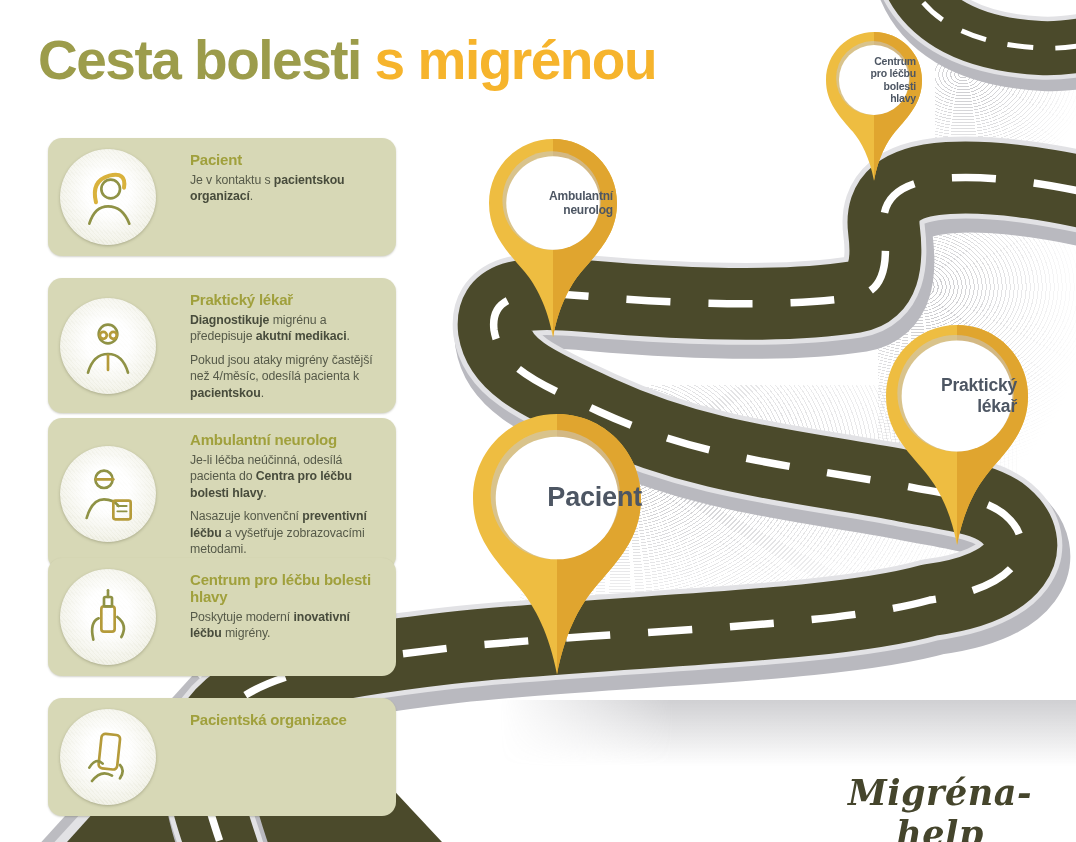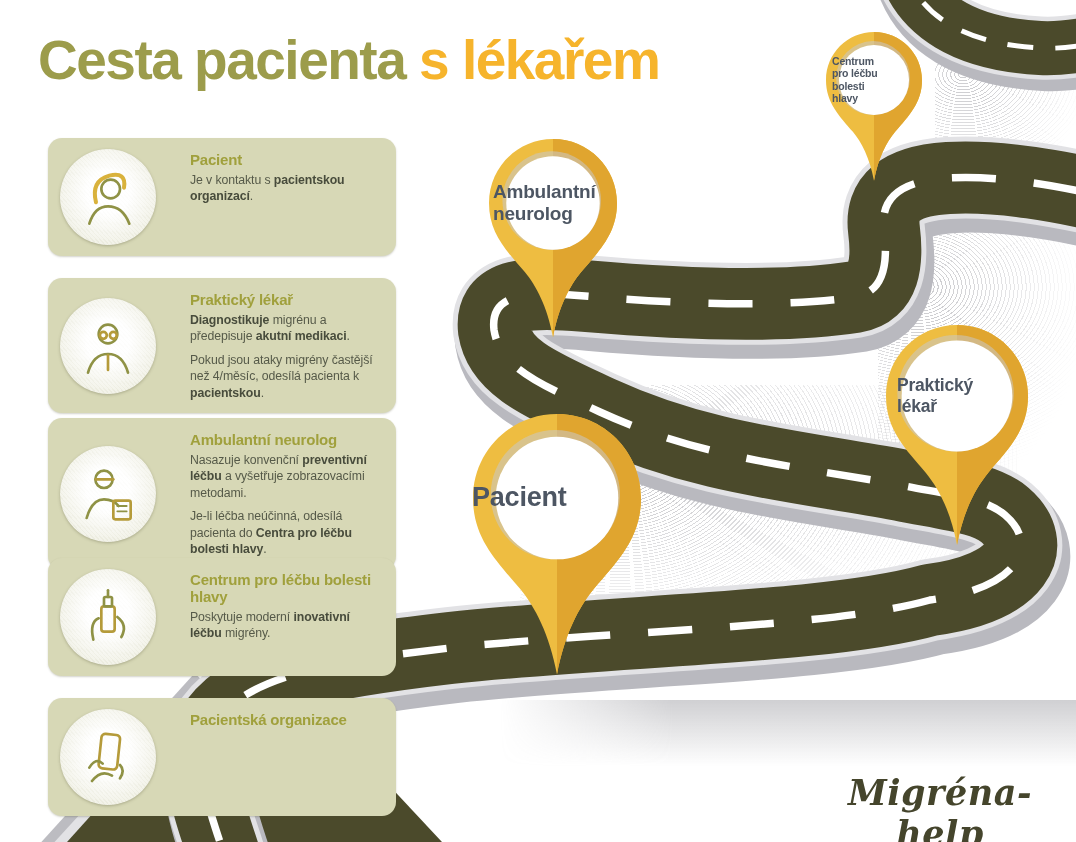--- a/index.html
+++ b/index.html
@@ -33,25 +33,25 @@
   .road-corner .surface{stroke-width:54;}
   .road-corner .dash{stroke-width:5;stroke-dasharray:26 22;}
   .tri{fill:var(--c-road);}
   
   .pin-base{fill:var(--c-pin);}
   .pin-dark{fill:var(--c-pin-dark);}
   .pin-ring{fill:#c9c9c9;opacity:.55;}
   .pin-face{fill:#fff;}
   .pin-label{
     position:absolute;transform:translate(-50%,-50%);
-    text-align:left;font-weight:bold;color:#4d5663;
+    text-align:right;font-weight:bold;color:#4d5663;
     white-space:pre-line;line-height:1.18;letter-spacing:-.2px;
   }
   .pl-centrum   {left:874px;top:80px; font-size:10.5px;width:84px;}
-  .pl-ambulantni{left:553px;top:203px;font-size:19px;width:120px;}
+  .pl-ambulantni{left:553px;top:203px;font-size:12px;width:120px;}
   .pl-prakticky {left:957px;top:396px;font-size:17.5px;width:120px;}
   .pl-pacient   {left:557px;top:498px;font-size:27px;  width:170px;}
   
   #title{
     position:absolute;left:38px;top:28px;font-size:55px;font-weight:bold;
     letter-spacing:-1.5px;white-space:nowrap;
   }
   #title .t-green{color:var(--c-olive);}
   #title .t-yellow{color:var(--c-yellow);}
   
@@ -184,21 +184,21 @@
 pro léčbu
 bolesti
 hlavy</div>
   <div class="pin-label pl-ambulantni">Ambulantní
 neurolog</div>
   <div class="pin-label pl-prakticky">Praktický
 lékař</div>
   <div class="pin-label pl-pacient">Pacient</div>
 
   <div id="title">
-    <span class="t-green">Cesta pacienta </span><span class="t-yellow">s lékařem</span>
+    <span class="t-green">Cesta bolesti </span><span class="t-yellow">s migrénou</span>
   </div>
 
   <div id="cards">
       <div class="card" style="top: 138px;">
         <div class="card-icon">
           <svg width="64" height="64" viewBox="0 0 48 48" fill="none" stroke="#8f9245" stroke-width="2" stroke-linecap="round">
             <path d="M15 28 Q11 12 25 8 Q38 5 36 17" stroke="#d9b23c" stroke-width="3"></path>
             <circle cx="26" cy="18" r="7"></circle>
             <path d="M10 44 Q14 31 24 31 Q35 31 40 44"></path>
           </svg>
@@ -229,22 +229,22 @@
           <svg width="64" height="64" viewBox="0 0 48 48" fill="none" stroke="#8f9245" stroke-width="2" stroke-linecap="round">
             <circle cx="21" cy="13" r="6.5"></circle>
             <path d="M15 13 H28" stroke="#b59b3a"></path>
             <path d="M8 42 Q12 28 21 28 Q28 28 32 33"></path>
             <rect x="28" y="29" width="13" height="14" rx="1.5" stroke="#b59b3a"></rect>
             <path d="M31 33 H38 M31 37 H38" stroke-width="1.4"></path>
           </svg>
         </div>
         <div class="card-text">
           <div class="card-heading">Ambulantní neurolog</div>
+          <p class="card-par">Je-li léčba neúčinná, odesílá pacienta do <b>Centra pro léčbu bolesti hlavy</b>.</p>
           <p class="card-par">Nasazuje konvenční <b>preventivní léčbu</b> a vyšetřuje zobrazovacími metodami.</p>
-          <p class="card-par">Je-li léčba neúčinná, odesílá pacienta do <b>Centra pro léčbu bolesti hlavy</b>.</p>
         </div>
       </div>
       <div class="card" style="top: 558px;">
         <div class="card-icon">
           <svg width="64" height="64" viewBox="0 0 48 48" fill="none" stroke="#8f9245" stroke-width="2" stroke-linecap="round">
             <rect x="19" y="16" width="10" height="19" rx="2" stroke="#b59b3a"></rect>
             <rect x="21" y="9" width="6" height="7" rx="1"></rect>
             <path d="M24 4 V9"></path>
             <path d="M13 41 Q10 28 17 25 M34 39 Q39 30 31 24"></path>
           </svg>

